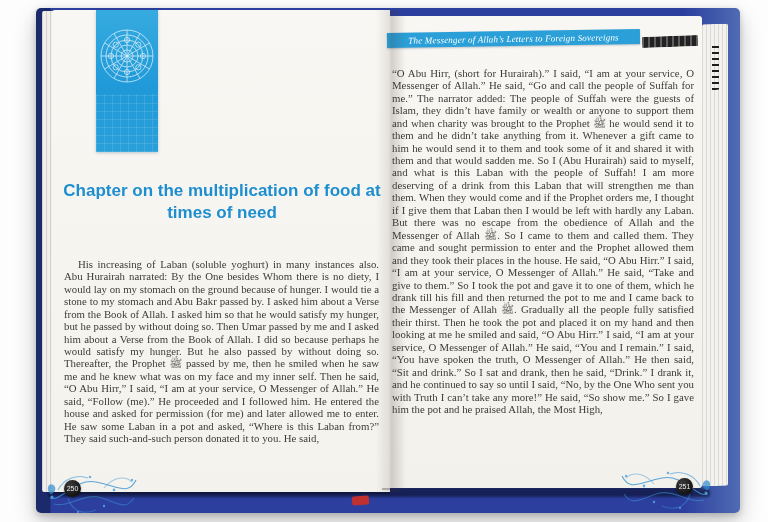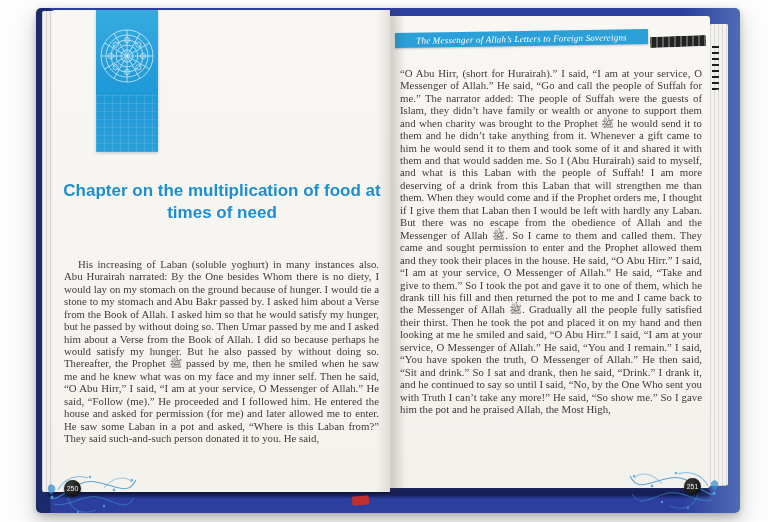--- a/index.html
+++ b/index.html
@@ -43,21 +43,21 @@
   }
   
   .page{position:absolute;top:10px;height:482px;}
   .page-left{
     left:52px;width:338px;
     background:linear-gradient(180deg,#f9f7f3,#f4f2ed);
     border-radius:3px 0 0 3px;
     box-shadow:0 2px 0 rgba(0,0,0,.25);
   }
   .page-right{
-    left:390px;top:16px;height:472px;width:320px;
+    left:382px;top:16px;height:472px;width:320px;
     background:linear-gradient(180deg,#f9f7f3,#f3f1ec);
     border-radius:0 3px 3px 0;
     box-shadow:0 2px 0 rgba(0,0,0,.25);
     position:absolute;
   }
   .gutter{
     position:absolute;left:376px;top:10px;width:30px;height:482px;
     background:linear-gradient(90deg, rgba(60,50,40,0) , rgba(60,50,40,.10) 42%, rgba(60,50,40,.20) 52%, rgba(60,50,40,0));
     pointer-events:none;
   }

